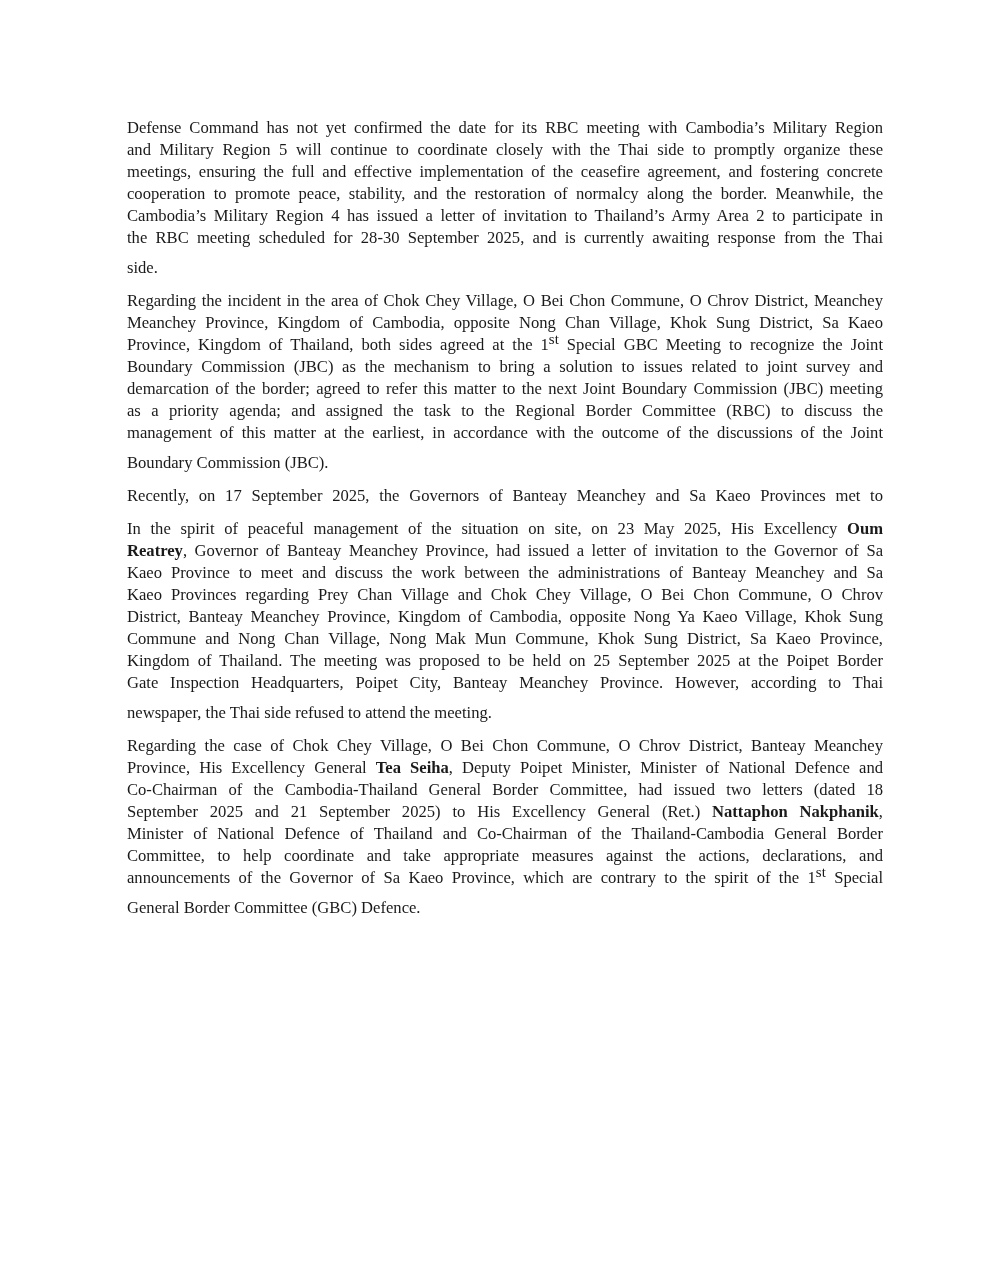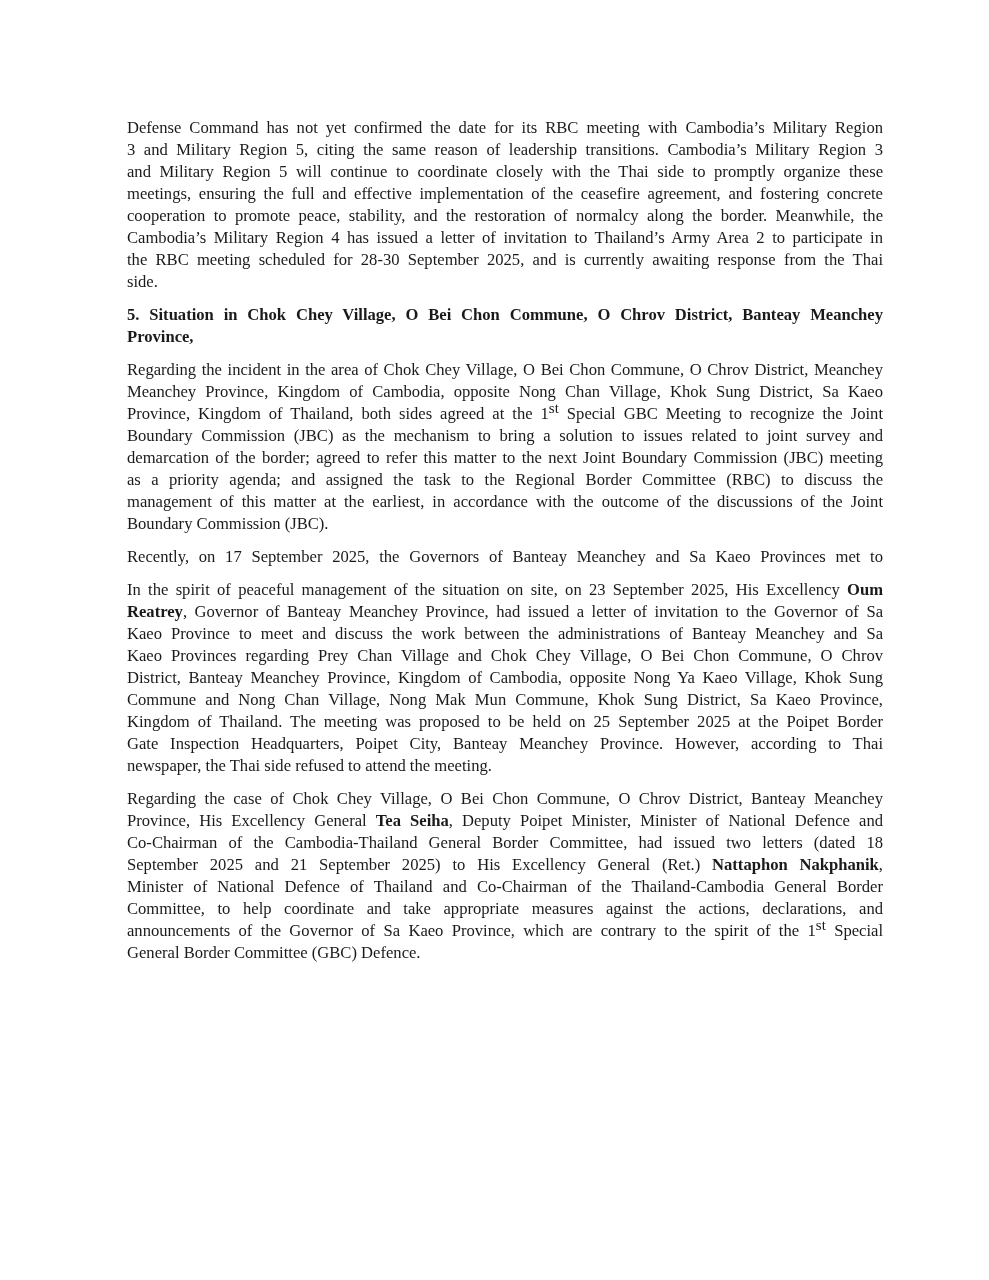--- a/index.html
+++ b/index.html
@@ -7,62 +7,57 @@
   .page {
     position: absolute; left: 127px; top: 117px; width: 756px;
     font-family: "Liberation Serif", "DejaVu Serif", serif;
     font-size: 16.6px; color: #1a1a1a;
   }
   .para { margin: 0 0 11px 0; }
   .line {
     display: block; height: 22px; line-height: 22px;
     text-align: justify; text-align-last: justify; white-space: nowrap; overflow: visible;
   }
-  .line.last { text-align-last: left; }
+  .line.last { text-align-last: left; margin-top: 8px; }
   .bold { font-weight: bold; }
   sup { font-size: 15px; vertical-align: 6px; line-height: 0; }
 </style>
 </head>
 <body>
 
 <div class="page">
 
   <div class="para">
     <span class="line">Defense Command has not yet confirmed the date for its RBC meeting with Cambodia’s Military Region</span>
-    <span class="line">3 and Military Region 5, citing the same reason of leadership transitions. Cambodia’s Military Region 3</span>
     <span class="line">and Military Region 5 will continue to coordinate closely with the Thai side to promptly organize these</span>
     <span class="line">meetings, ensuring the full and effective implementation of the ceasefire agreement, and fostering concrete</span>
     <span class="line">cooperation to promote peace, stability, and the restoration of normalcy along the border. Meanwhile, the</span>
     <span class="line">Cambodia’s Military Region 4 has issued a letter of invitation to Thailand’s Army Area 2 to participate in</span>
     <span class="line">the RBC meeting scheduled for 28-30 September 2025, and is currently  awaiting response from the Thai</span>
     <span class="line last">side.</span>
   </div>
 
-  <div class="para bold">
-    <span class="line">5. Situation in Chok Chey Village, O Bei Chon Commune, O Chrov District, Banteay Meanchey</span>
-    <span class="line last">Province,</span>
-  </div>
 
   <div class="para">
     <span class="line">Regarding the incident in the area of Chok Chey Village, O Bei Chon Commune, O Chrov District, Meanchey</span>
     <span class="line">Meanchey Province, Kingdom of Cambodia, opposite Nong Chan Village, Khok Sung District, Sa Kaeo</span>
     <span class="line"><span>Province, Kingdom of Thailand, both sides agreed at the 1</span><sup>st</sup><span> Special GBC Meeting to recognize the Joint</span></span>
     <span class="line">Boundary Commission (JBC) as the mechanism to bring a solution to issues related to joint survey and</span>
     <span class="line">demarcation of the border; agreed to refer this matter to the next Joint Boundary Commission (JBC) meeting</span>
     <span class="line">as a priority agenda; and assigned the task to the Regional Border Committee (RBC) to discuss the</span>
     <span class="line">management of this matter at the earliest, in accordance with the outcome of the discussions of the Joint</span>
     <span class="line last">Boundary Commission (JBC).</span>
   </div>
 
   <div class="para">
     <span class="line">Recently, on 17 September 2025, the Governors of Banteay Meanchey and Sa Kaeo Provinces met to</span>
   </div>
 
   <div class="para">
-    <span class="line"><span>In the spirit of peaceful management of the situation on site, on 23 September 2025, His Excellency </span><span class="bold">Oum</span></span>
+    <span class="line"><span>In the spirit of peaceful management of the situation on site, on 23 May 2025, His Excellency </span><span class="bold">Oum</span></span>
     <span class="line"><span class="bold">Reatrey</span><span>, Governor of Banteay Meanchey Province, had issued a letter of invitation to the Governor of Sa</span></span>
     <span class="line">Kaeo Province to meet and discuss the work between the administrations of Banteay Meanchey and Sa</span>
     <span class="line">Kaeo Provinces regarding Prey Chan Village and Chok Chey Village, O Bei Chon Commune, O Chrov</span>
     <span class="line">District, Banteay Meanchey Province, Kingdom of Cambodia, opposite Nong Ya Kaeo Village, Khok Sung</span>
     <span class="line">Commune and Nong Chan Village, Nong Mak Mun Commune, Khok Sung District, Sa Kaeo Province,</span>
     <span class="line">Kingdom of Thailand. The meeting was proposed to be held on 25 September 2025 at the Poipet Border</span>
     <span class="line">Gate Inspection Headquarters, Poipet City, Banteay Meanchey Province. However, according to Thai</span>
     <span class="line last">newspaper, the Thai side refused to attend the meeting.</span>
   </div>
 

